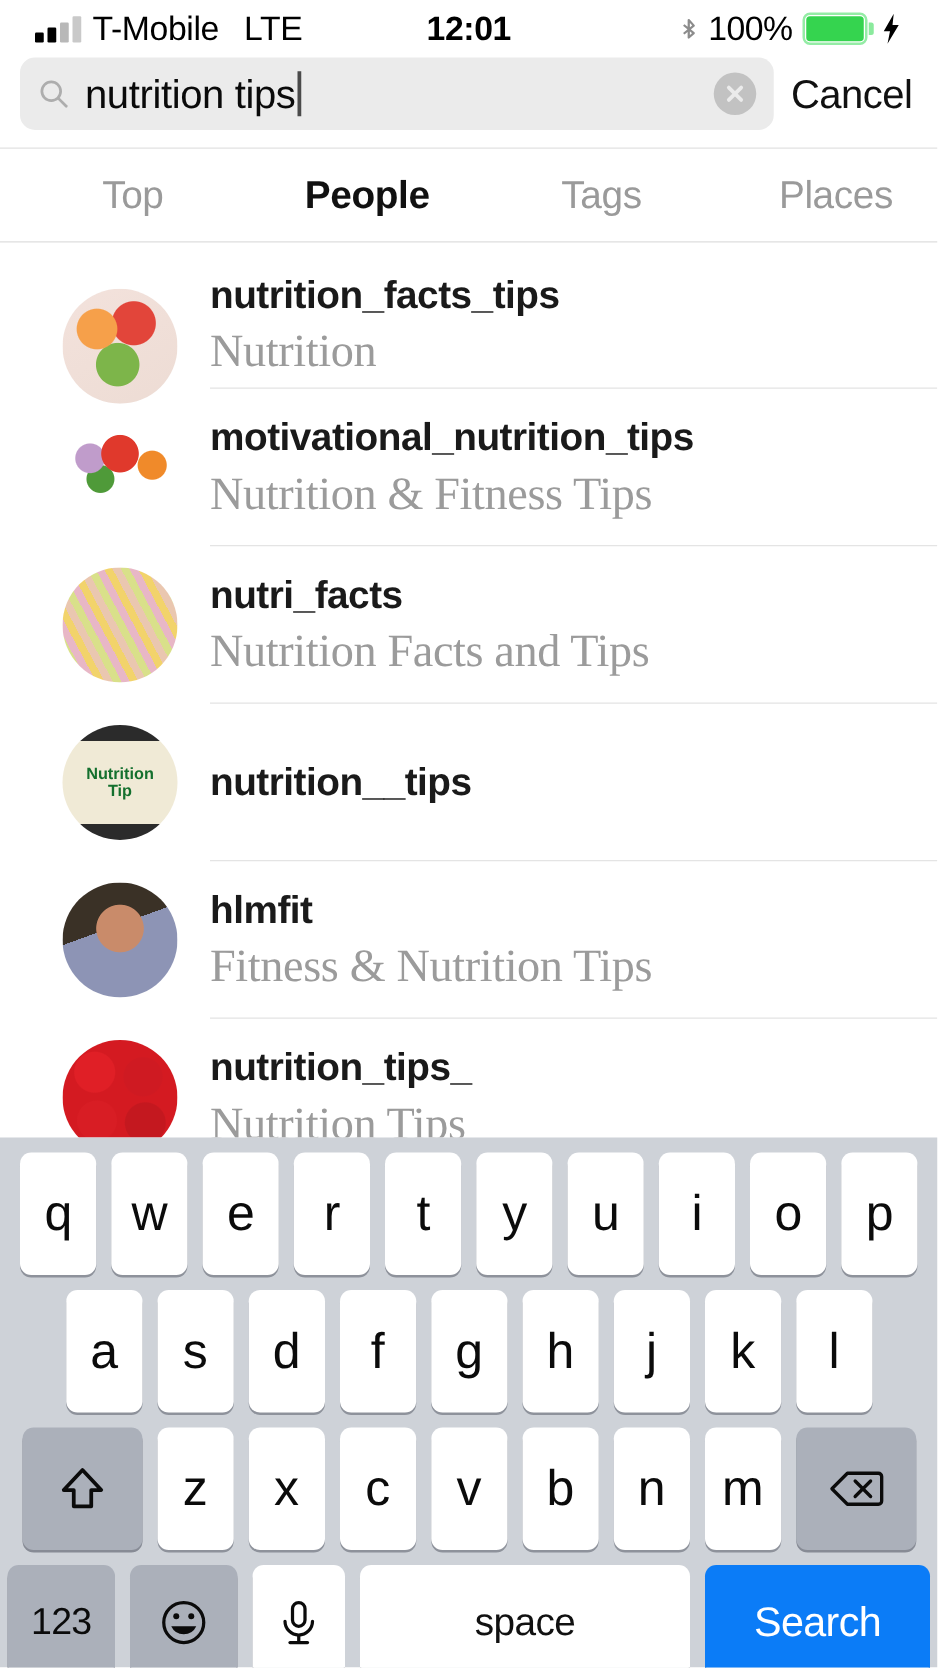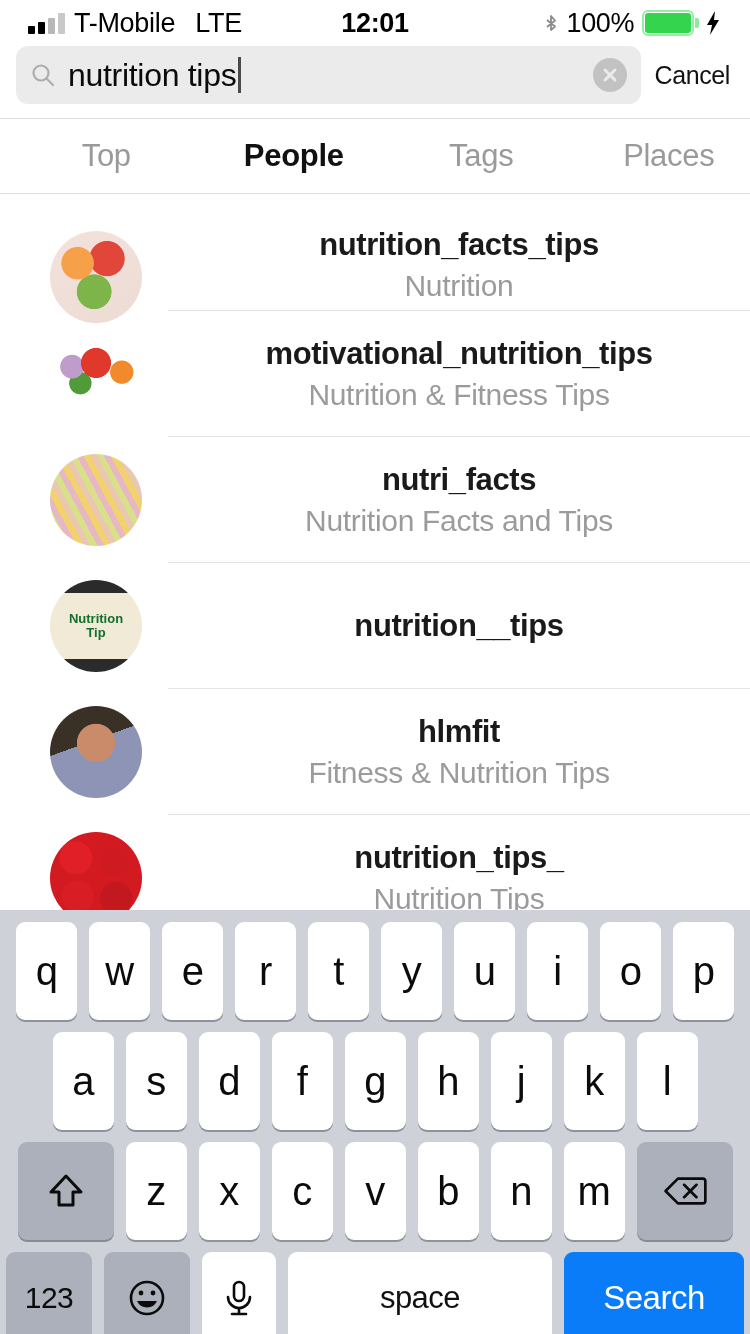--- a/index.html
+++ b/index.html
@@ -73,58 +73,58 @@
     width:34px; height:34px; border-radius:50%; background:#c2c2c2;
     flex:none; position:relative; margin-left:8px;
   }
   .clear-btn::before, .clear-btn::after {
     content:""; position:absolute; left:50%; top:50%;
     width:17px; height:3px; background:#ebebeb; border-radius:2px;
   }
   .clear-btn::before { transform:translate(-50%,-50%) rotate(45deg); }
   .clear-btn::after  { transform:translate(-50%,-50%) rotate(-45deg); }
   .cancel {
-    font-size:25px; color:#111; letter-spacing:-0.4px; padding-right:4px;
+    font-size:32px; color:#111; letter-spacing:-0.4px; padding-right:4px;
   }
 
   
   .tabs {
     display:flex; border-top:1px solid #e2e2e2; border-bottom:1px solid #dedede;
     height:76px; align-items:center;
   }
   .tab {
     flex:1; text-align:center; font-size:31px; color:#9a9a9a;
     letter-spacing:-0.3px;
     padding-left:25px;
   }
   .tab.active { color:#111; font-weight:bold; }
 
   
   .results {
     position:absolute; top:215px; left:0; right:0; bottom:424px;
-    overflow:hidden; background:#fff;text-align:center;
+    overflow:hidden; background:#fff;
   }
   .row {
     display:flex; align-items:center; height:126px; padding-left:50px;
     position:relative;
   }
   .row.clipped { height:96px; align-items:flex-end; padding-bottom:8px; }
   .avatar {
     width:92px; height:92px; border-radius:50%; flex:none;
     overflow:hidden; position:relative; background:#e9e9e9;
   }
   .row.clipped .avatar { margin-bottom:-20px; }
   .meta { margin-left:26px; flex:1; min-width:0; }
   .uname {
     font-size:31px; font-weight:bold; color:#1a1a1a; letter-spacing:-0.4px;
     white-space:nowrap; overflow:hidden;
   }
   .full {
-    font-size:30px; color:#9b9b9b; letter-spacing:-0.3px; margin-top:6px;
-    white-space:nowrap; overflow:hidden;
+    font-size:37px; color:#9b9b9b; letter-spacing:-0.3px; margin-top:6px;
+    white-space:nowrap; overflow:hidden;font-family:Liberation Serif, serif;
   }
   .row .divider {
     position:absolute; left:168px; right:0; bottom:0; height:1px;
     background:#e4e4e4;
   }
   .row.clipped .uname { margin-top:-26px; }
 
   
   .av-salad { background:
       radial-gradient(circle at 30% 35%, #f6a04a 0 18%, transparent 19%),

